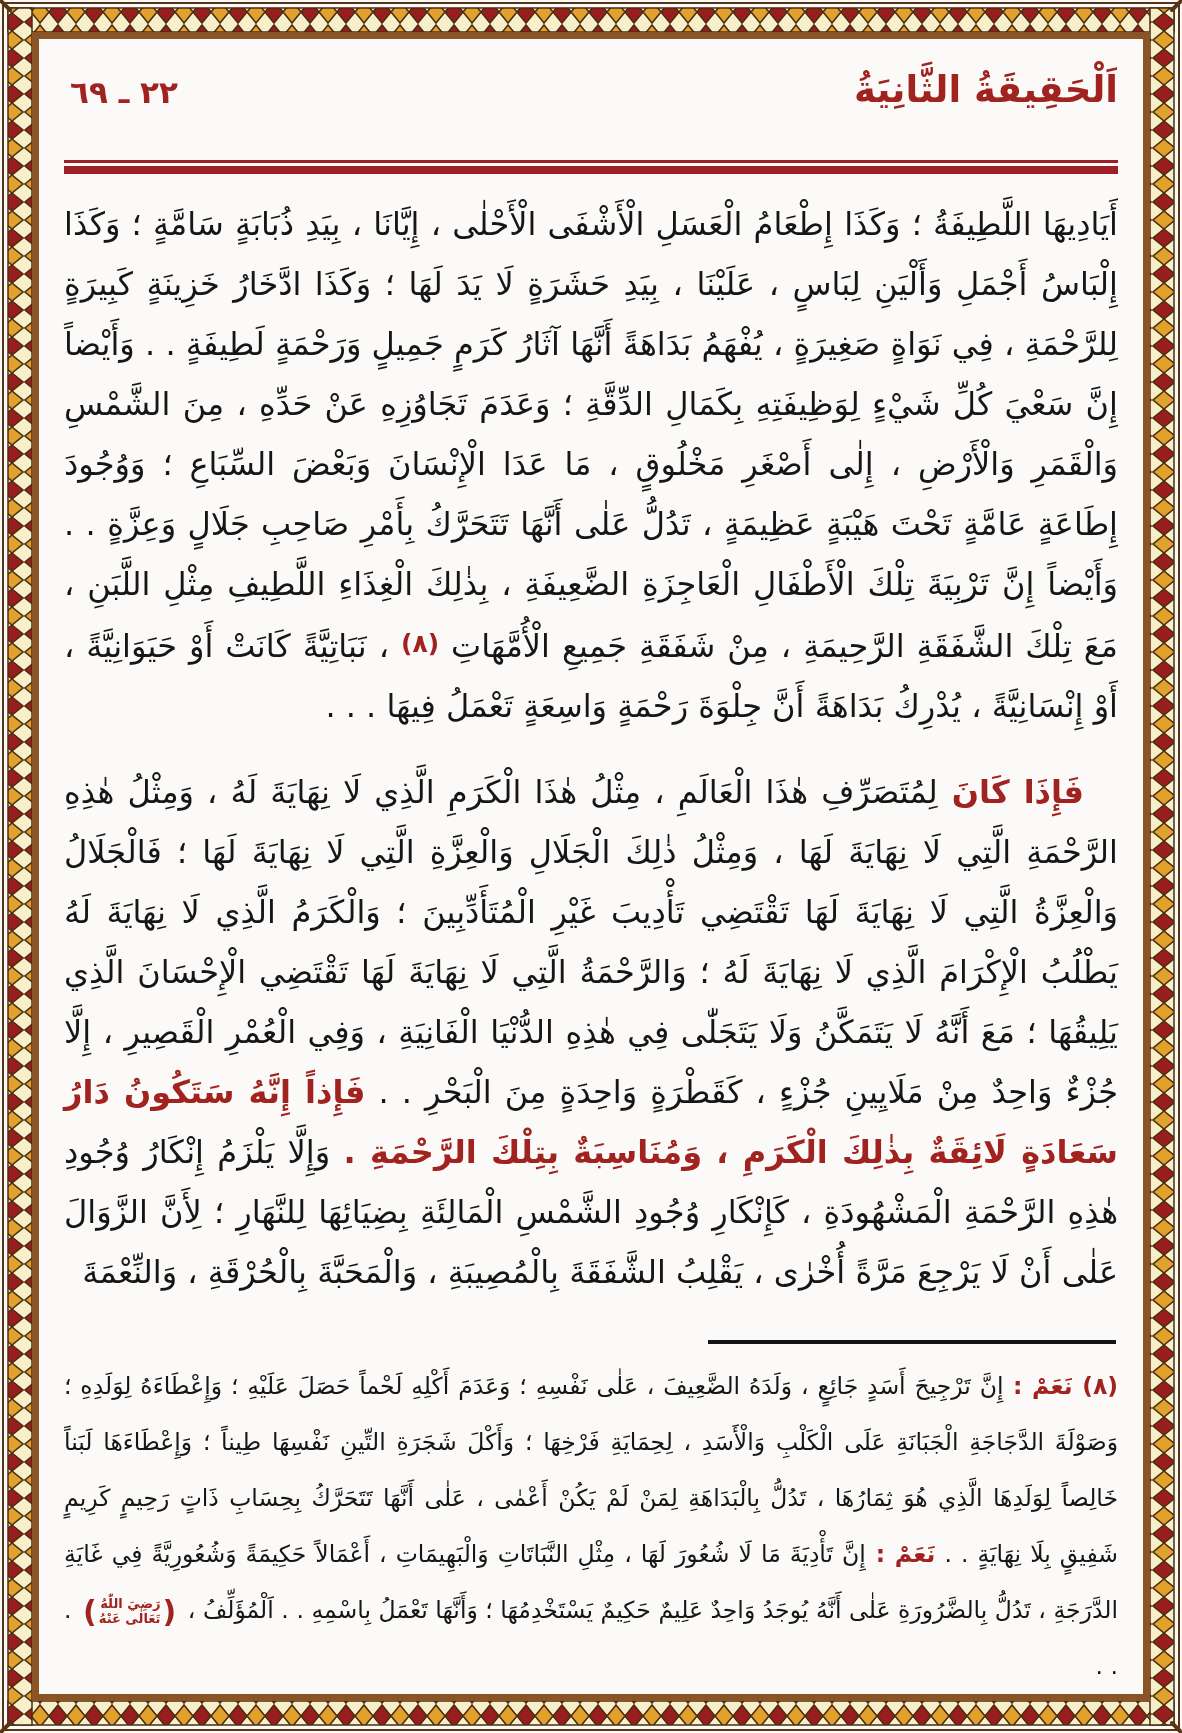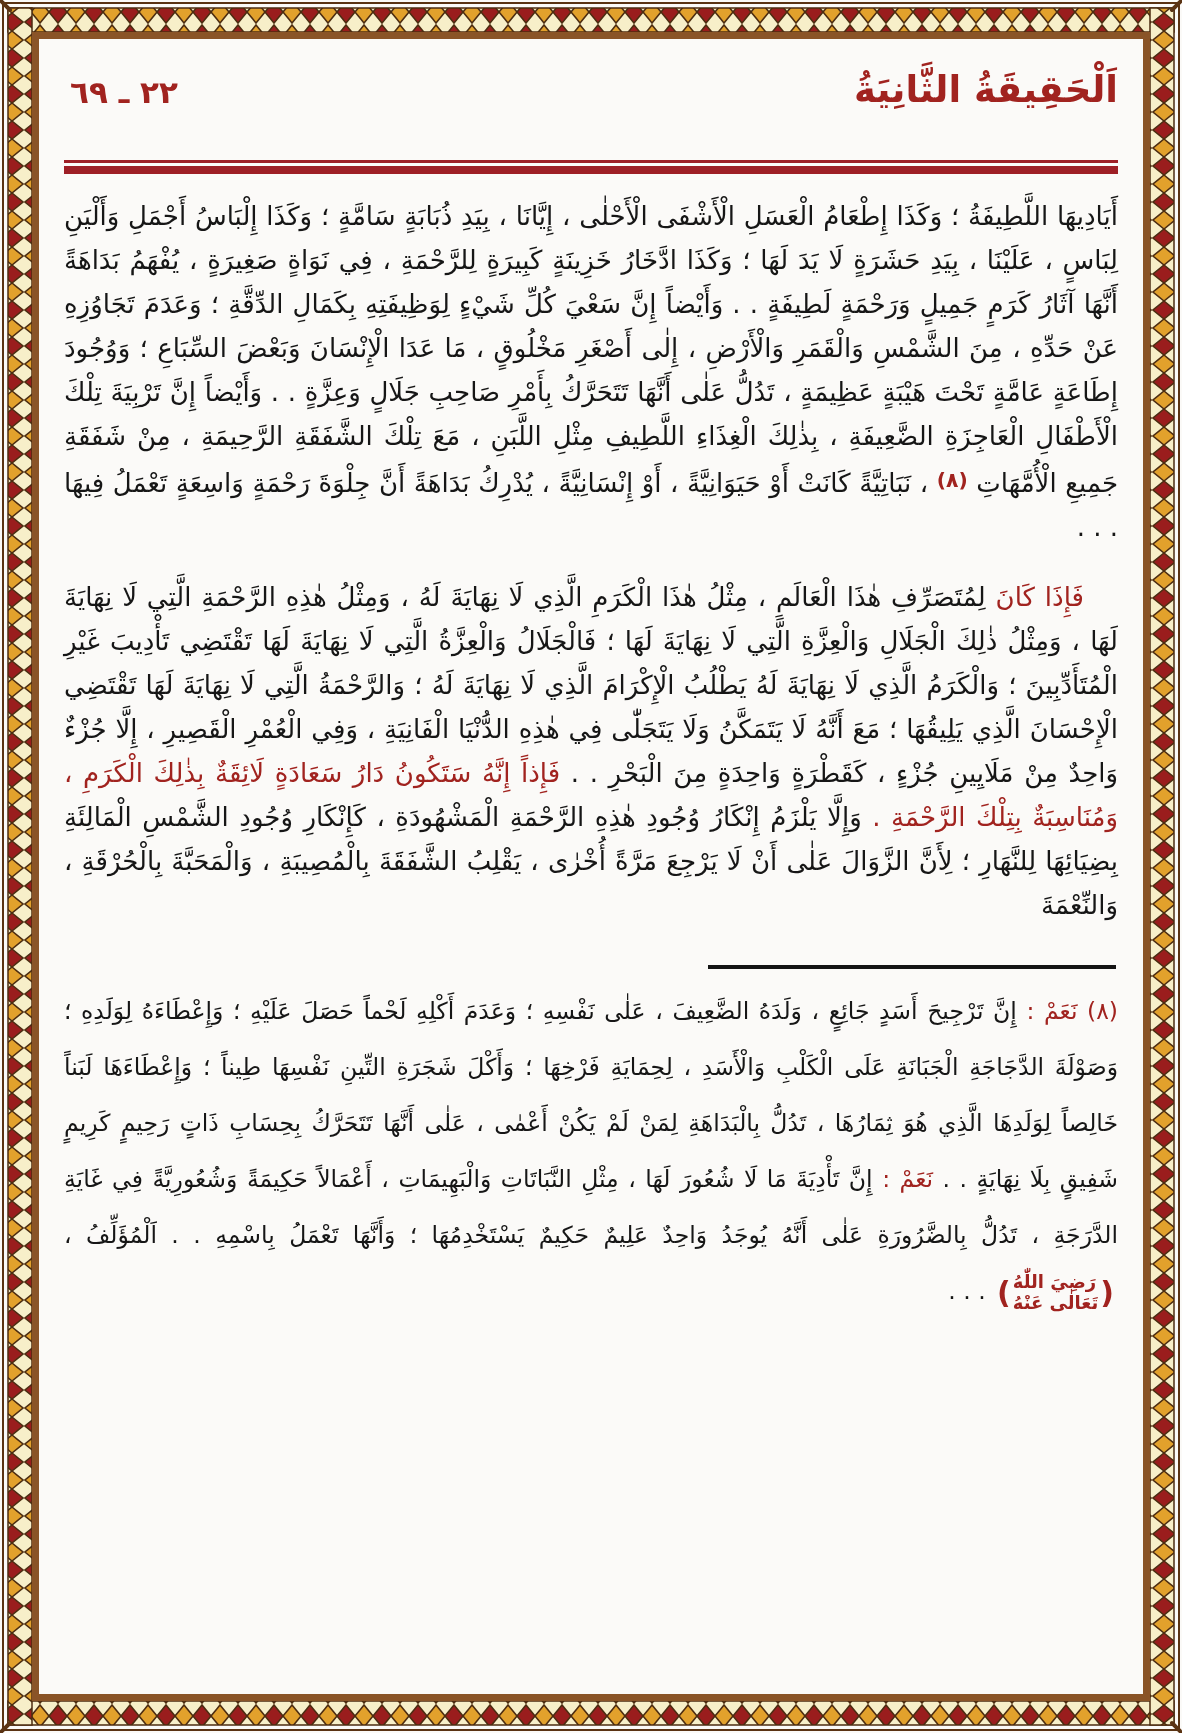--- a/index.html
+++ b/index.html
@@ -30,49 +30,49 @@
   .double-rule{
     height:14px;margin-top:16px;
     background:linear-gradient(to bottom,#9e1f26 0px,#9e1f26 3px,
                rgba(0,0,0,0) 3px,rgba(0,0,0,0) 6px,
                #9e1f26 6px,#9e1f26 14px);
   }
   
   .body-text{
     margin-top:20px;
     color:#161616;
-    font-size:26px;line-height:44px;
+    font-size:32px;line-height:60px;
     text-align:justify;text-justify:inter-word;
   }
   .para{margin:0;}
   .para + .para{margin-top:26px;}
   .para.indented{text-indent:34px;}
-  .red{color:#a1231f;font-weight:normal;}
+  .red{color:#a1231f;font-weight:bold;}
   .fn-ref{color:#a1231f;font-size:0.78em;vertical-align:5px;font-weight:bold;}
   
   .footnote-sep{
     width:408px;height:4px;background:#141414;
     margin:38px 2px 6px auto; 
     margin-left:auto;margin-right:2px;
   }
   .footnote{
     margin-top:14px;
     color:#161616;
     font-size:23.5px;line-height:56px;
     text-align:justify;text-justify:inter-word;
   }
   .seal{
     display:inline-flex;align-items:center;
     color:#a1231f;vertical-align:middle;
     margin:0 4px;
   }
   .seal-paren{font-size:30px;font-weight:bold;line-height:1;}
   .seal-stack{
-    display:inline-flex;flex-direction:column;align-items:flex-end;
-    font-size:18px;font-weight:bold;line-height:1.15;
+    display:inline-flex;flex-direction:column;align-items:flex-start;
+    font-size:13px;font-weight:bold;line-height:1.15;
     padding:0 2px;
   }
 </style>
 </head>
 <body>
 
 <div class="page">
 
   <svg class="frame" width="1182" height="1733" viewBox="0 0 1182 1733" aria-hidden="true">
     <defs>

